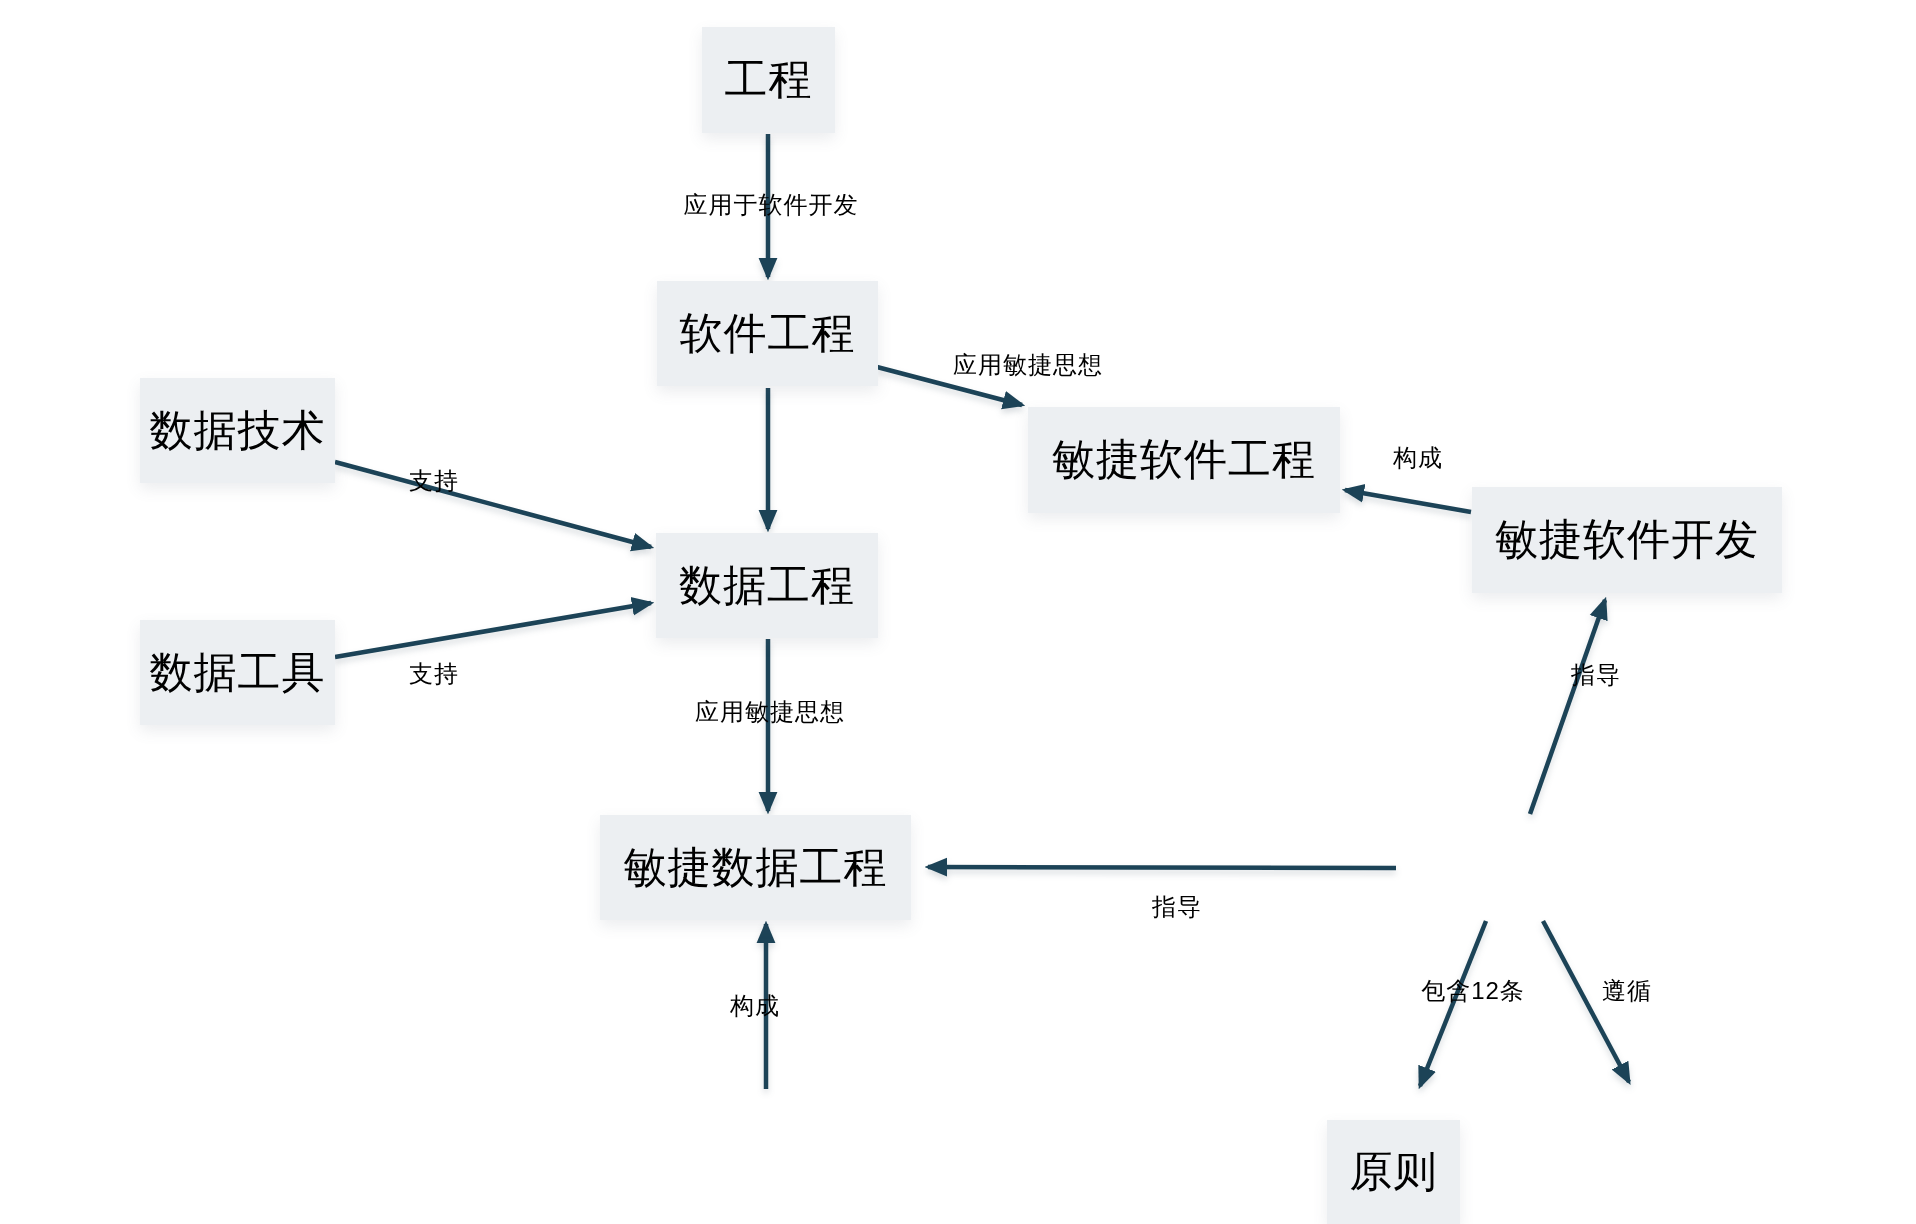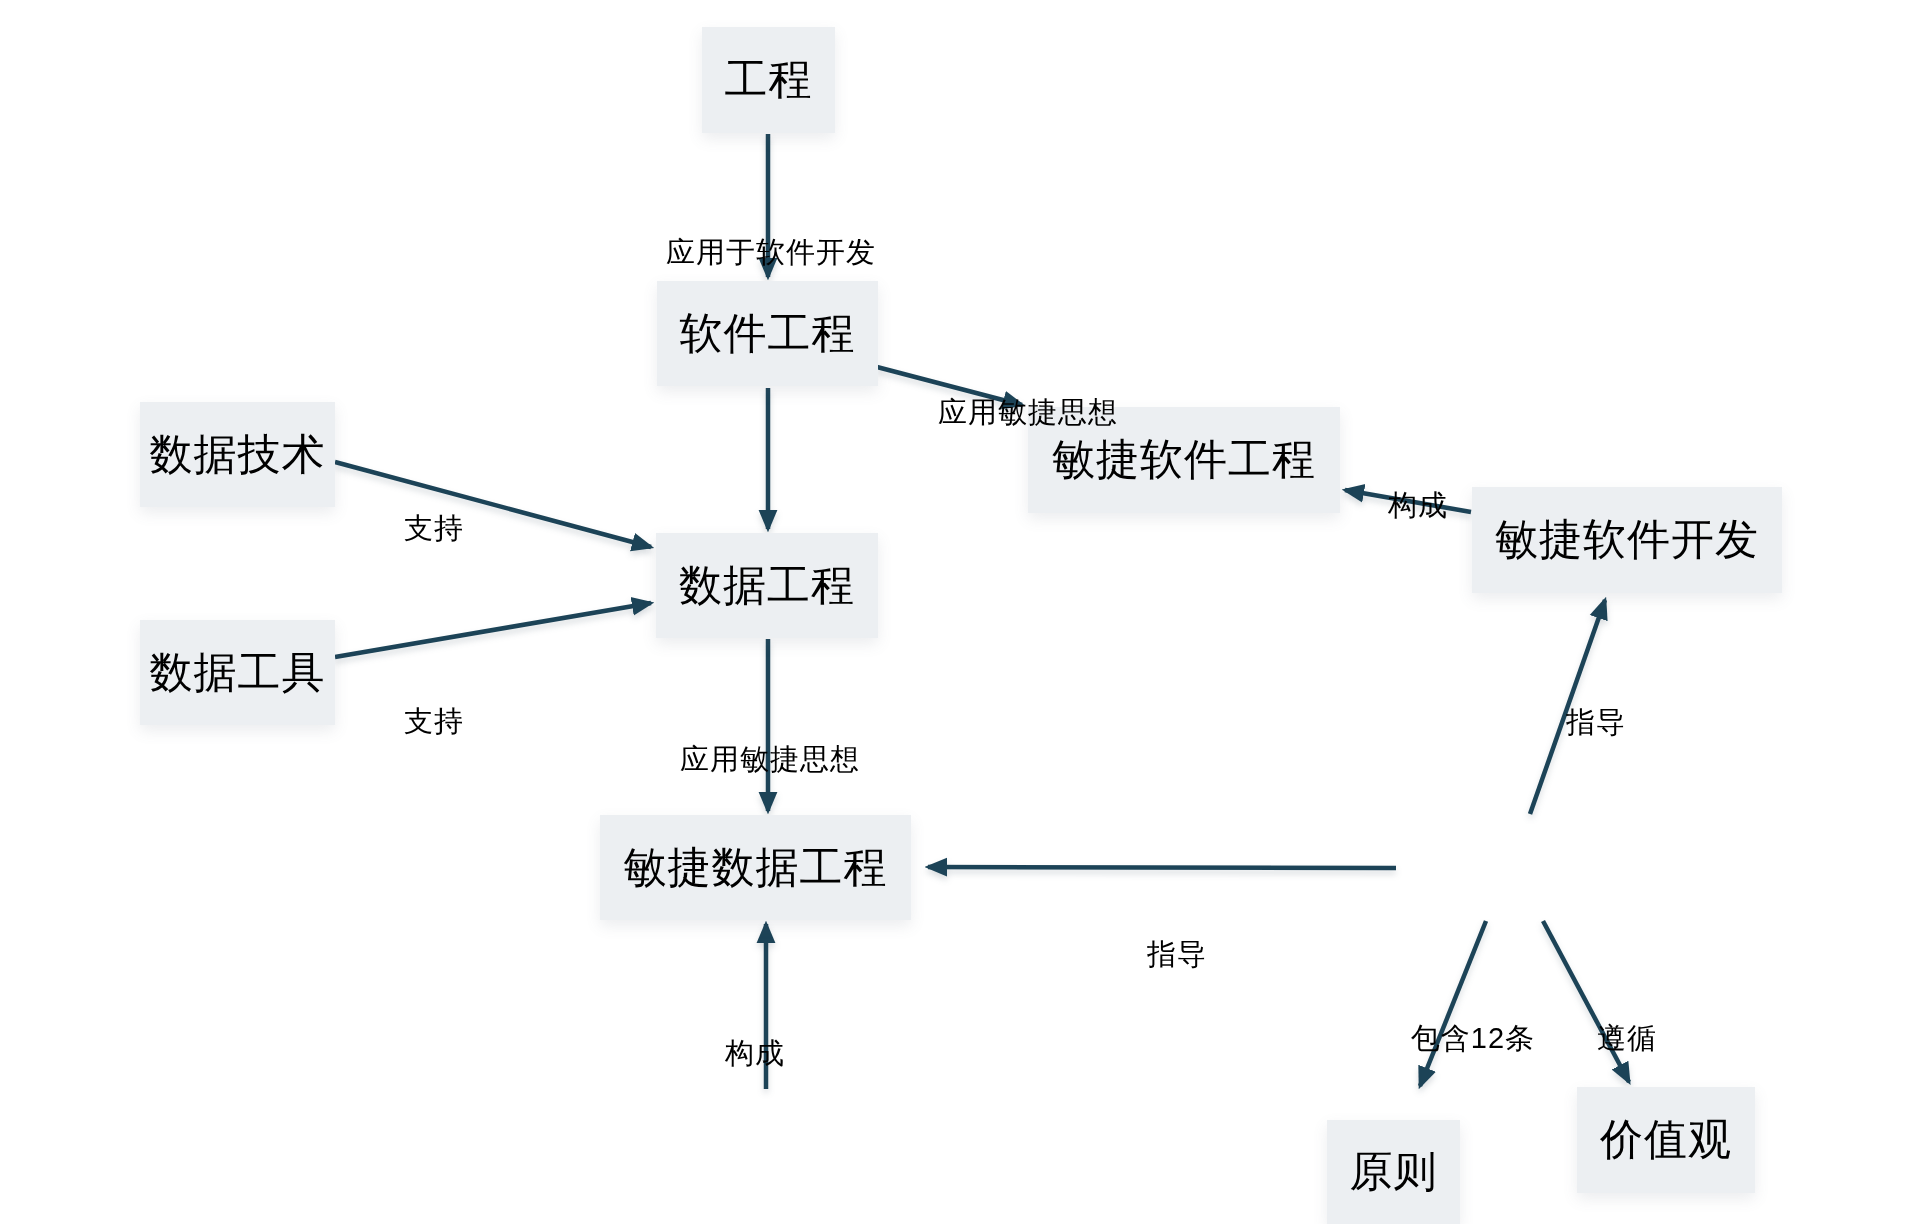--- a/index.html
+++ b/index.html
@@ -31,26 +31,25 @@
     justify-content: center;
     font-size: 43px;
     font-weight: 500;
     color: #000000;
     letter-spacing: 1px;
     white-space: nowrap;
   }
   .edge-label {
     position: absolute;
     transform: translate(-50%, -50%);
-    font-size: 29px;
+    font-size: 24px;
     font-weight: 400;
     color: #000000;
     white-space: nowrap;
     letter-spacing: 1px;
-    margin-top: 48px;
   }
 </style>
 </head>
 <body>
 
 <div id="canvas">
 
   <svg id="arrows" viewBox="0 0 1916 1224" xmlns="http://www.w3.org/2000/svg">
     <defs>
       <marker id="ah" viewBox="0 0 10 10" refX="8.5" refY="5" markerWidth="5" markerHeight="5" orient="auto-start-reverse">
@@ -66,28 +65,27 @@
     <line x1="768" y1="639" x2="768" y2="811" marker-end="url(#ah)"></line>
     <line x1="1530" y1="814" x2="1605" y2="600" marker-end="url(#ah)"></line>
     <line x1="1396" y1="868" x2="928" y2="867" marker-end="url(#ah)"></line>
     <line x1="766" y1="1089" x2="766" y2="924" marker-end="url(#ah)"></line>
     <line x1="1486" y1="921" x2="1420" y2="1086" marker-end="url(#ah)"></line>
     <line x1="1543" y1="921" x2="1629" y2="1082" marker-end="url(#ah)"></line>
   </svg>
 
   <div class="node" style="left:702px; top:27px; width:133px; height:106px;">工程</div>
   <div class="node" style="left:657px; top:281px; width:221px; height:105px;">软件工程</div>
-  <div class="node" style="left:140px; top:378px; width:195px; height:105px;margin-top:24px;">数据技术</div>
+  <div class="node" style="left:140px; top:378px; width:195px; height:105px;">数据技术</div>
   <div class="node" style="left:656px; top:533px; width:222px; height:105px;">数据工程</div>
   <div class="node" style="left:140px; top:620px; width:195px; height:105px;">数据工具</div>
   <div class="node" style="left:1472px; top:487px; width:310px; height:106px;">敏捷软件开发</div>
   <div class="node" style="left:1028px; top:407px; width:312px; height:106px;">敏捷软件工程</div>
   <div class="node" style="left:600px; top:815px; width:311px; height:105px;">敏捷数据工程</div>
   <div class="node" style="left:1327px; top:1092px; width:133px; height:104px;margin-top:28px;">原则</div>
-  <div class="node" style="left:1577px; top:1087px; width:178px; height:106px;">价值观</div>
 
   <div class="edge-label" style="left:771px; top:205px;">应用于软件开发</div>
   <div class="edge-label" style="left:1028px; top:365px;">应用敏捷思想</div>
   <div class="edge-label" style="left:434px; top:481px;">支持</div>
   <div class="edge-label" style="left:434px; top:674px;">支持</div>
   <div class="edge-label" style="left:1418px; top:458px;">构成</div>
   <div class="edge-label" style="left:770px; top:712px;">应用敏捷思想</div>
   <div class="edge-label" style="left:1596px; top:675px;">指导</div>
   <div class="edge-label" style="left:1177px; top:907px;">指导</div>
   <div class="edge-label" style="left:755px; top:1006px;">构成</div>

